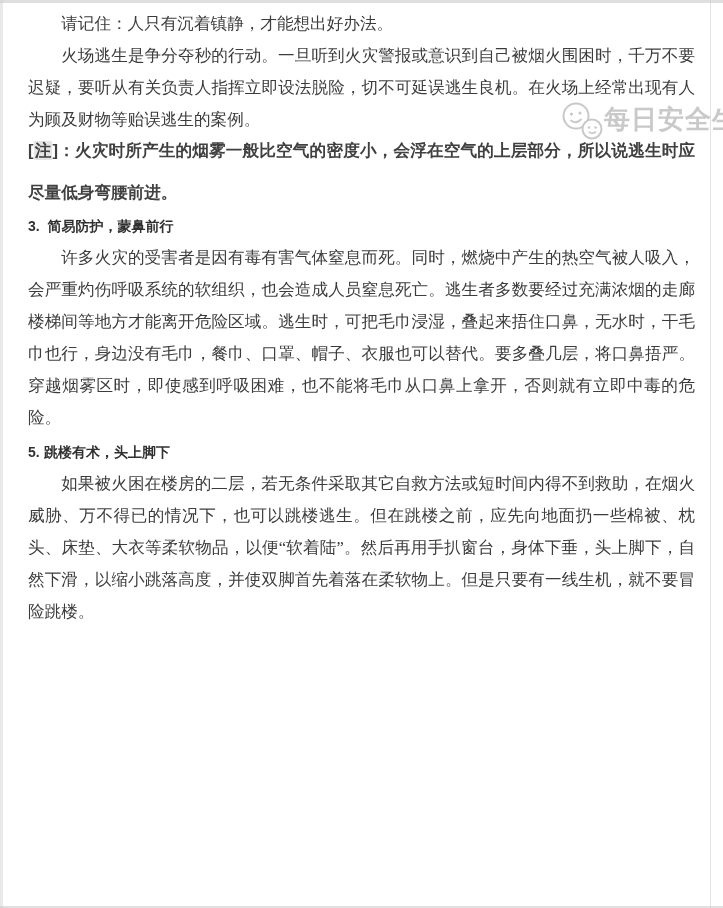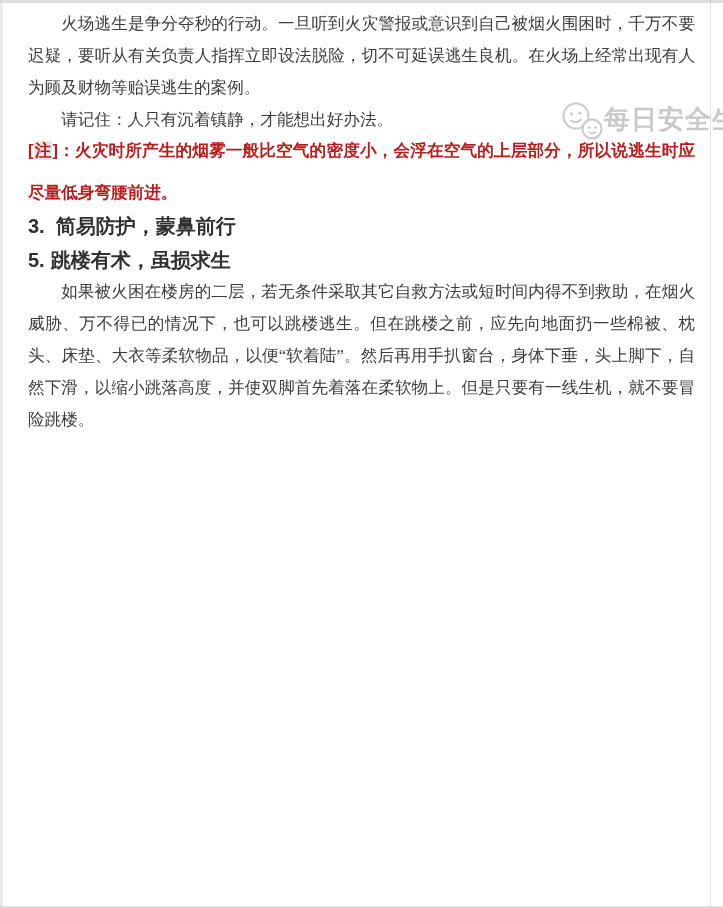--- a/index.html
+++ b/index.html
@@ -37,27 +37,27 @@
     width:723px;
     padding:8px 28px 0 28px;
     color:#3c3c3c;
     font-size:16.6px;
     line-height:32px;
     text-align:justify;
   }
   p.body { text-indent:2em; }
   p.note {
     font-family:"Liberation Sans","DejaVu Sans",sans-serif;
-    font-weight:bold; color:#b91c1c;
+    font-weight:bold; color:#404040;
   }
   p.note.loose { line-height:42px; margin-top:-6px; margin-bottom:-6px; }
   .note-tag { background:#e5e5e5; padding:0 1px; }
   h2.heading {
     font-family:"Liberation Sans","DejaVu Sans",sans-serif;
-    font-weight:bold; font-size:20px; line-height:32px;
+    font-weight:bold; font-size:14px; line-height:32px;
     color:#303030; margin-top:2px; text-align:left;
   }
   h2.heading .h-num { margin-right:.55em; }
   h2.heading.tight .h-num { margin-right:.3em; }
 </style>
 </head>
 <body>
 
 <div class="edge-top"></div>
 <div class="edge-left"></div>
@@ -75,29 +75,30 @@
       <circle cx="29" cy="26.5" r="1.3" fill="#c9c9c9"></circle>
       <circle cx="35.5" cy="26.5" r="1.3" fill="#c9c9c9"></circle>
       <path d="M29 31 q3.2 2.6 6.5 0" fill="none" stroke="#c9c9c9" stroke-width="1.6" stroke-linecap="round"></path>
     </svg>
   </span>
   <span class="wm-text">每日安全生产</span>
 </div>
 
 <div class="page">
 
+  <p class="body">请记住：人只有沉着镇静，才能想出好办法。</p>
+
   <p class="body">火场逃生是争分夺秒的行动。一旦听到火灾警报或意识到自己被烟火围困时，千万不要迟疑，要听从有关负责人指挥立即设法脱险，切不可延误逃生良机。在火场上经常出现有人为顾及财物等贻误逃生的案例。</p>
-
-  <p class="body">请记住：人只有沉着镇静，才能想出好办法。</p>
 
   <p class="note loose"><span>[</span><span class="note-tag">注</span><span>]：</span><span>火灾时所产生的烟雾一般比空气的密度小，会浮在空气的上层部分，所以说逃生时应尽量低身弯腰前进。</span></p>
 
   <h2 class="heading"><span class="h-num">3.</span><span>简易防护，蒙鼻前行</span></h2>
 
+  <p class="body">许多火灾的受害者是因有毒有害气体窒息而死。同时，燃烧中产生的热空气被人吸入，会严重灼伤呼吸系统的软组织，也会造成人员窒息死亡。逃生者多数要经过充满浓烟的走廊楼梯间等地方才能离开危险区域。逃生时，可把毛巾浸湿，叠起来捂住口鼻，无水时，干毛巾也行，身边没有毛巾，餐巾、口罩、帽子、衣服也可以替代。要多叠几层，将口鼻捂严。穿越烟雾区时，即使感到呼吸困难，也不能将毛巾从口鼻上拿开，否则就有立即中毒的危险。</p>
 
 
 
 
-  <h2 class="heading tight"><span class="h-num">5.</span><span>跳楼有术，虽损求生</span></h2>
+  <h2 class="heading tight"><span class="h-num">5.</span><span>跳楼有术，头上脚下</span></h2>
 
   <p class="body">如果被火困在楼房的二层，若无条件采取其它自救方法或短时间内得不到救助，在烟火威胁、万不得已的情况下，也可以跳楼逃生。但在跳楼之前，应先向地面扔一些棉被、枕头、床垫、大衣等柔软物品，以便“软着陆”。然后再用手扒窗台，身体下垂，头上脚下，自然下滑，以缩小跳落高度，并使双脚首先着落在柔软物上。但是只要有一线生机，就不要冒险跳楼。</p>
 
 </div>
 
 </body></html>

